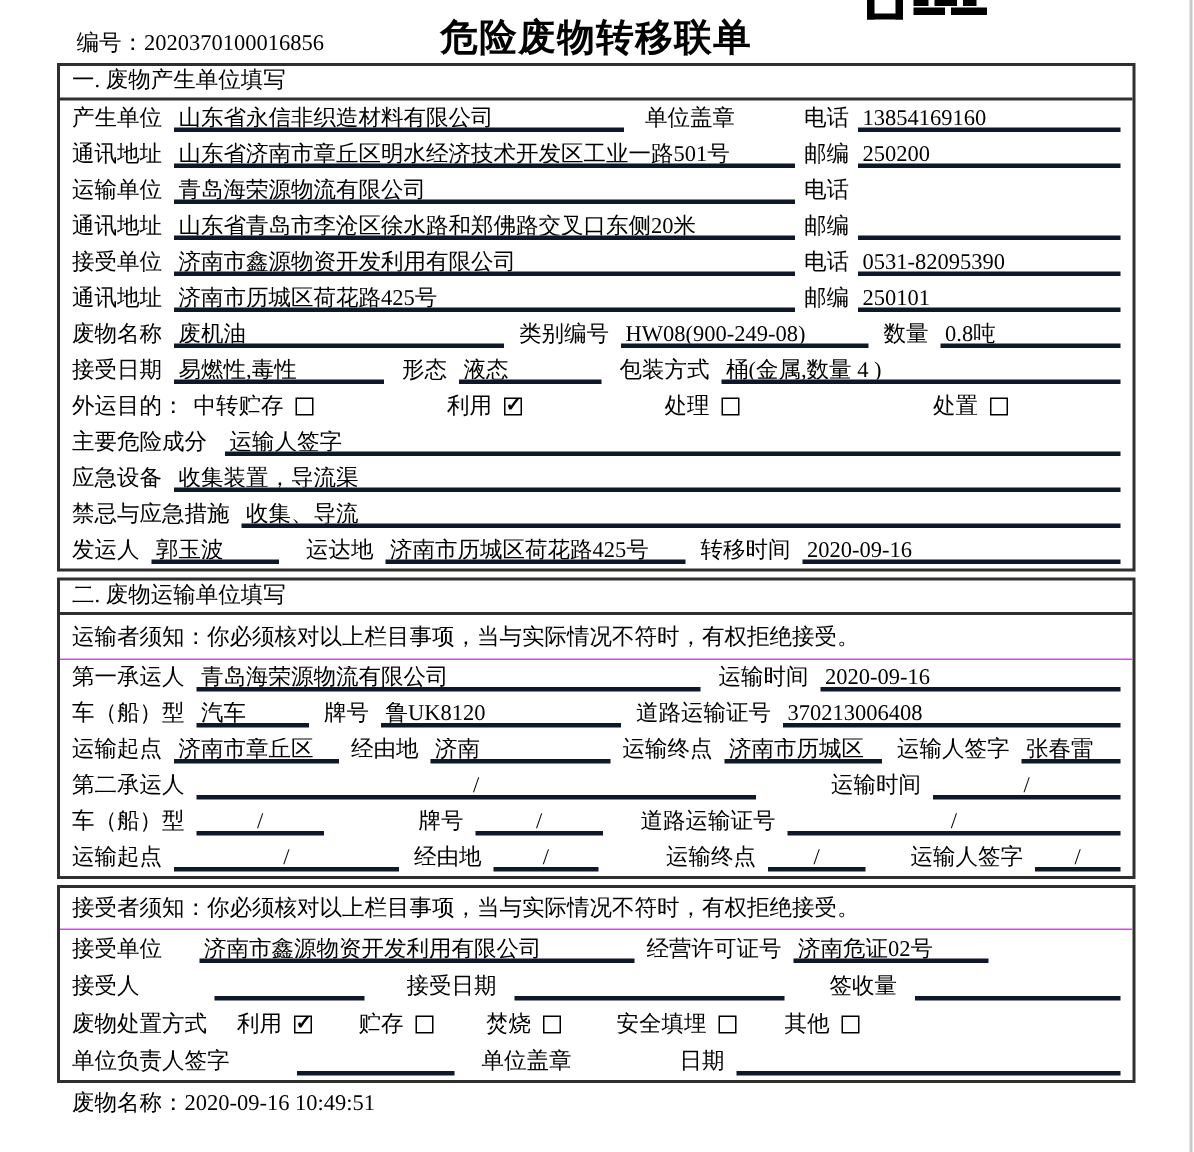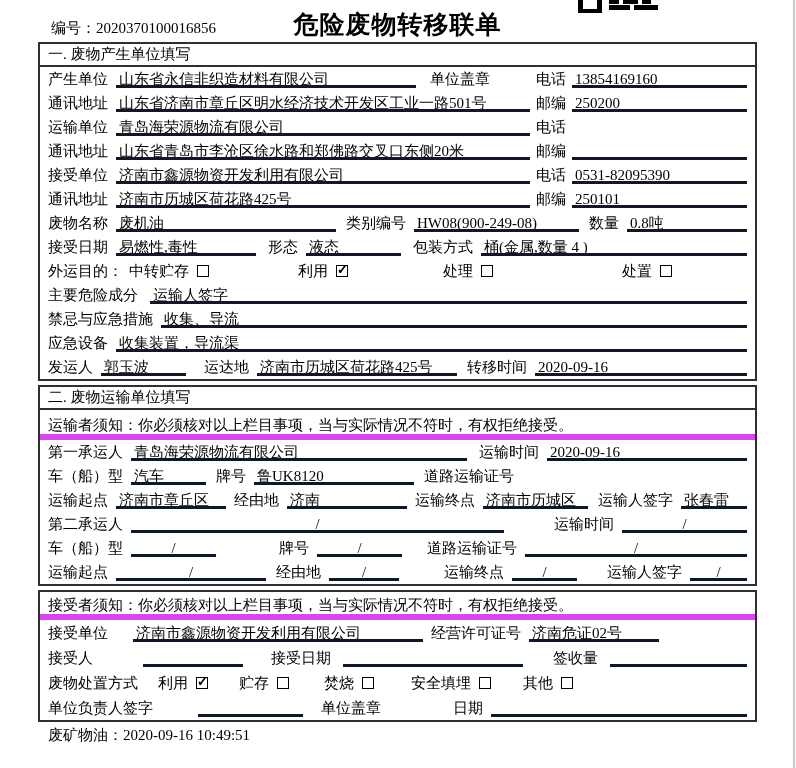--- a/index.html
+++ b/index.html
@@ -26,21 +26,21 @@
   .hdr{position:relative;height:36px;}
   .serial{position:absolute;left:13px;top:13px;font-size:15px;white-space:nowrap;}
   .doc-title{text-align:center;font-size:25px;font-weight:bold;letter-spacing:1px;padding-top:2px;}
 
   .sec{border:2px solid #2f2f2f;margin-bottom:4px;background:#fff;}
   .sec-h{font-weight:normal;font-size:15px;height:23px;line-height:21px;
          padding:0 8px;border-bottom:2px solid #2f2f2f;box-sizing:border-box;}
   .row{display:flex;align-items:flex-end;height:24px;padding:0 8px 3px 8px;
        box-sizing:border-box;font-size:15px;}
   .sec3 .row{height:25px;}
-  .row.notice{height:30px;border-bottom:6px solid #d946ef;padding-bottom:0;}
+  .row.notice{height:30px;align-items:center;border-bottom:1px solid #d946ef;padding-bottom:0;}
   .sec3 .row.notice{height:28px;}
   .lbl{white-space:nowrap;line-height:18px;flex:none;}
   .val{border-bottom:3px solid #0f172a;line-height:16px;height:17px;padding:0 3px;
        white-space:nowrap;box-sizing:border-box;flex:none;margin-left:8px;overflow:hidden;}
   .fill{flex:1 1 auto;}
   .ctr{text-align:center;}
   .sp{flex:1 1 auto;}
   .rg{display:flex;align-items:flex-end;flex:none;margin-left:6px;width:211px;}
   .rg .val{flex:1 1 auto;margin-left:6px;}
 
@@ -181,27 +181,27 @@
           <span class="box"></span>
         </span>
     </div>
 
     <div class="row">
       <span class="lbl">主要危险成分</span>
       <span class="val fill ml12">运输人签字</span>
     </div>
 
     <div class="row">
+      <span class="lbl">应急设备</span>
+      <span class="val fill">收集装置，导流渠</span>
+    </div>
+
+    <div class="row">
       <span class="lbl">禁忌与应急措施</span>
       <span class="val fill">收集、导流</span>
-    </div>
-
-    <div class="row">
-      <span class="lbl">应急设备</span>
-      <span class="val fill">收集装置，导流渠</span>
     </div>
 
     <div class="row">
       <span class="lbl">发运人</span>
       <span class="val w85">郭玉波</span>
       <span class="lbl ml18">运达地</span>
       <span class="val w200">济南市历城区荷花路425号</span>
       <span class="lbl ml10">转移时间</span>
       <span class="val fill">2020-09-16</span>
     </div>
@@ -220,20 +220,21 @@
       <span class="lbl ml12">运输时间</span>
       <span class="val w200">2020-09-16</span>
     </div>
 
     <div class="row">
       <span class="lbl">车（船）型</span>
       <span class="val w75v">汽车</span>
       <span class="lbl ml10">牌号</span>
       <span class="val w160">鲁UK8120</span>
       <span class="lbl ml10">道路运输证号</span>
+      <span class="val fill">370213006408</span>
     </div>
 
     <div class="row">
       <span class="lbl">运输起点</span>
       <span class="val w110">济南市章丘区</span>
       <span class="lbl ml8">经由地</span>
       <span class="val w120">济南</span>
       <span class="lbl ml8">运输终点</span>
       <span class="val w105">济南市历城区</span>
       <span class="lbl ml10">运输人签字</span>
@@ -319,15 +320,15 @@
     <div class="row">
       <span class="lbl">单位负责人签字</span>
       <span class="val w105 ml45"></span>
       <span class="lbl ml18">单位盖章</span>
       <span class="lbl ml112">日期</span>
       <span class="val fill"></span>
     </div>
   </div>
 
   <div class="footer">
-    <span>废矿物油：</span><span>2020-09-16 10:49:51</span>
+    <span>废物名称：</span><span>2020-09-16 10:49:51</span>
   </div>
 </div>
 
 </body></html>

